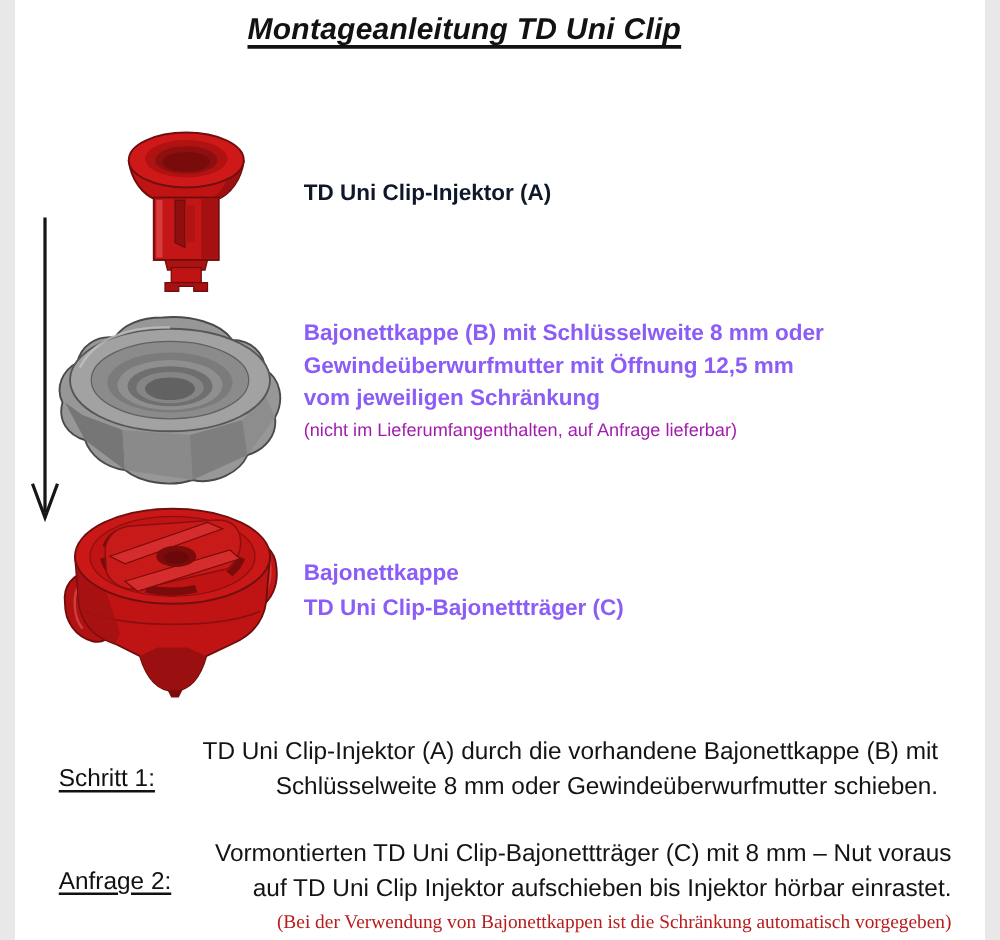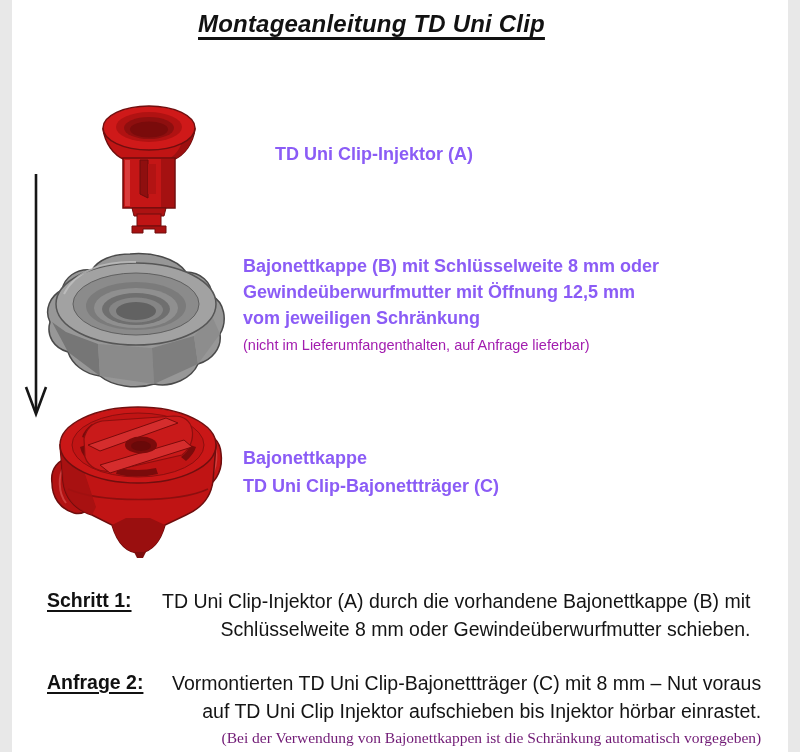--- a/index.html
+++ b/index.html
@@ -8,32 +8,32 @@
     font-family:"Liberation Sans",sans-serif;color:#111111;overflow:hidden;
     margin:0 auto;
   }
   .abs{position:absolute;}
   .title{
     left:186px;top:10px;
     font-size:24px;font-weight:bold;font-style:italic;
     text-decoration:underline;text-decoration-thickness:2.5px;text-underline-offset:5px;
     letter-spacing:0.2px;white-space:nowrap;color:#121212;
   }
-  .part-label{font-size:18px;font-weight:bold;white-space:nowrap;color:#8b5cf6;margin-left:32px;}
+  .part-label{font-size:18px;font-weight:bold;white-space:nowrap;color:#0f172a;}
   .part-lines{font-size:18px;font-weight:bold;line-height:26px;white-space:nowrap;color:#8b5cf6;}
   .part-lines.c{line-height:27.5px;}
   .part-note{font-size:14.5px;font-weight:normal;margin-top:6px;white-space:nowrap;color:#a21caf;}
   .step-label{
-    font-size:19.5px;font-weight:bold;white-space:nowrap;
-    text-decoration:underline;text-decoration-thickness:2px;text-underline-offset:3px;
+    font-size:19.5px;font-weight:normal;white-space:nowrap;
+    text-decoration:underline;text-decoration-thickness:2px;text-underline-offset:3px;margin-top:23px;
   }
   .step-lines{font-size:19.5px;line-height:28px;white-space:nowrap;color:#141414;text-align:right;}
   .step-note{
     font-family:"Liberation Serif",serif;font-size:15.5px;line-height:21px;
-    margin-top:2px;white-space:nowrap;color:#701a75;
+    margin-top:2px;white-space:nowrap;color:#b91c1c;
   }
   .figure svg{display:block;}
 </style>
 </head>
 <body>
 
 <div class="page">
 
   <div class="abs title">Montageanleitung TD Uni Clip</div>
 

